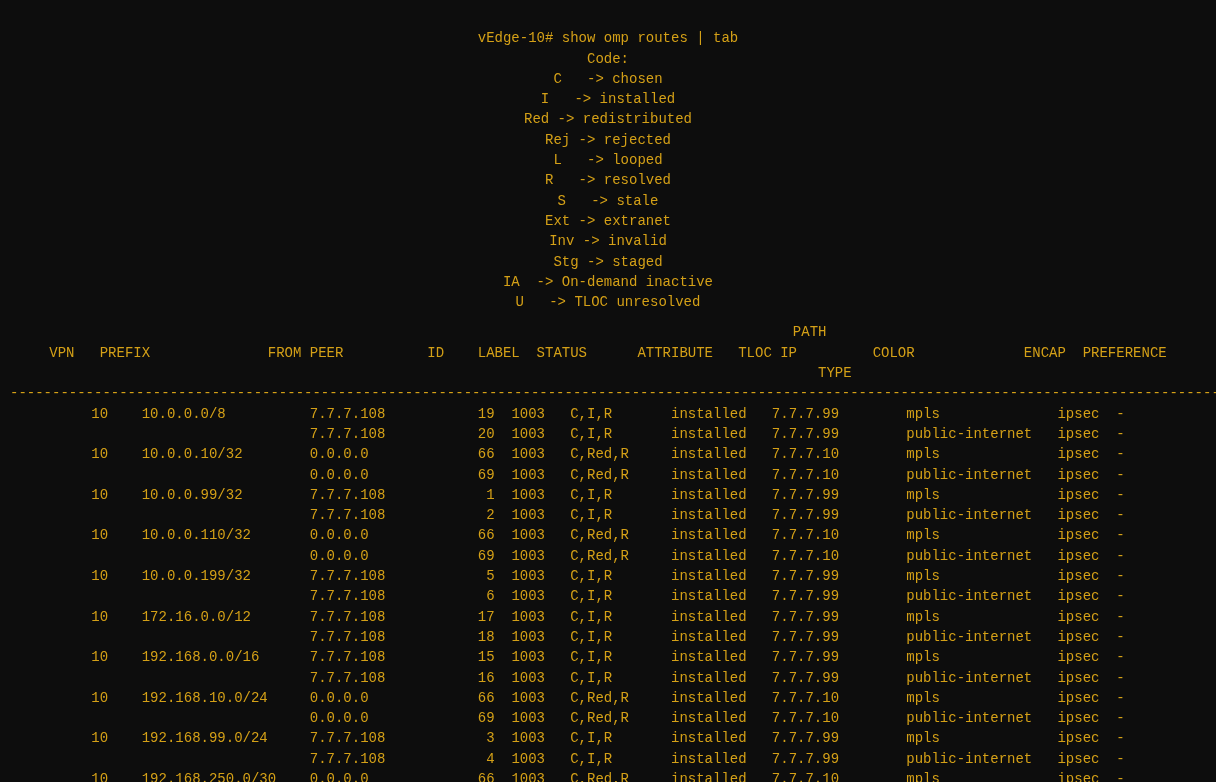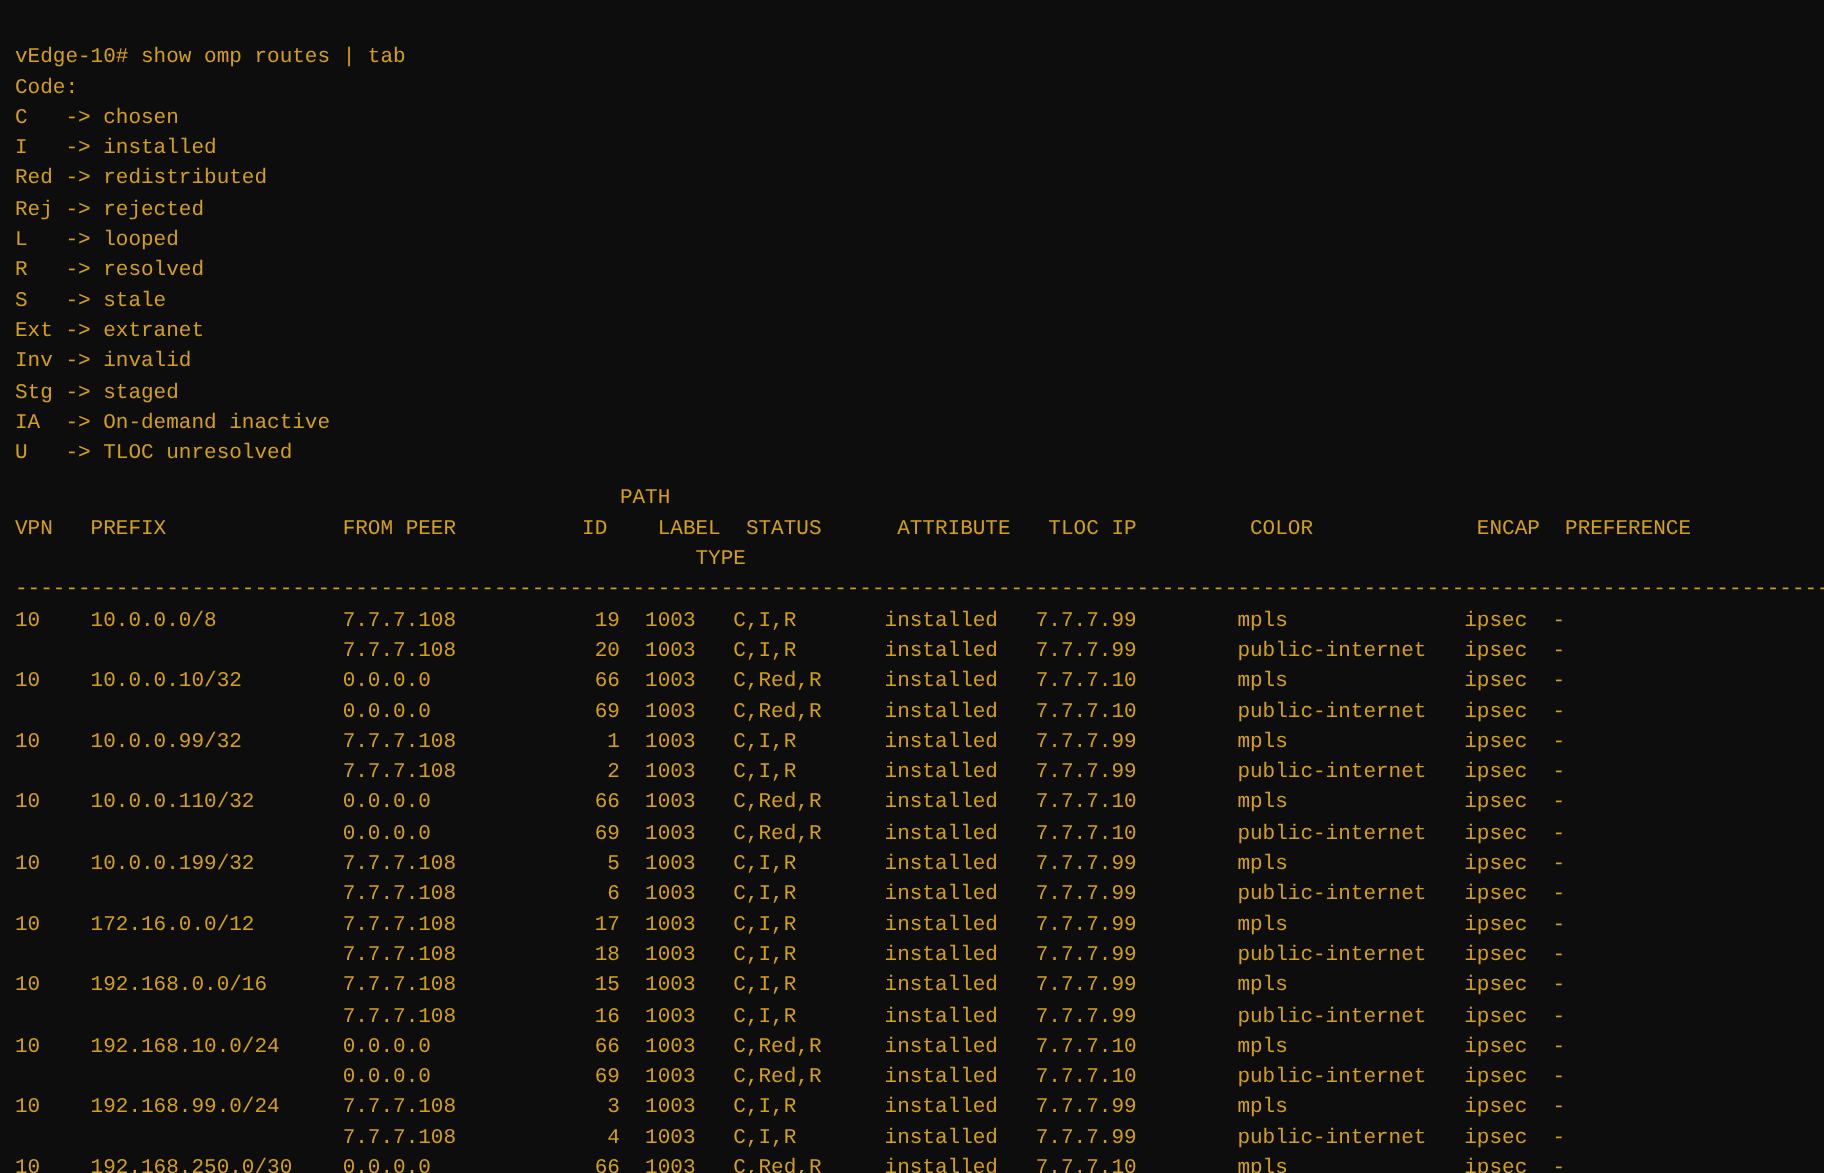--- a/index.html
+++ b/index.html
@@ -1,15 +1,15 @@
 <!DOCTYPE html>
 <html><head>
   <meta charset="utf-8">
   <style>
-    * { margin: 0; padding: 0; box-sizing: border-box; }
+    * { margin: 0; padding: 0; box-sizing: border-box; text-align: center; }
     body {
       background-color: #1a1a2e;
       background: #0d0d0d;
       color: #d4a017;
       font-family: 'Courier New', Courier, monospace;
       font-size: 14px;
       line-height: 1.45;
       padding: 8px 10px;
       overflow-x: auto;
       min-height: 782px;

